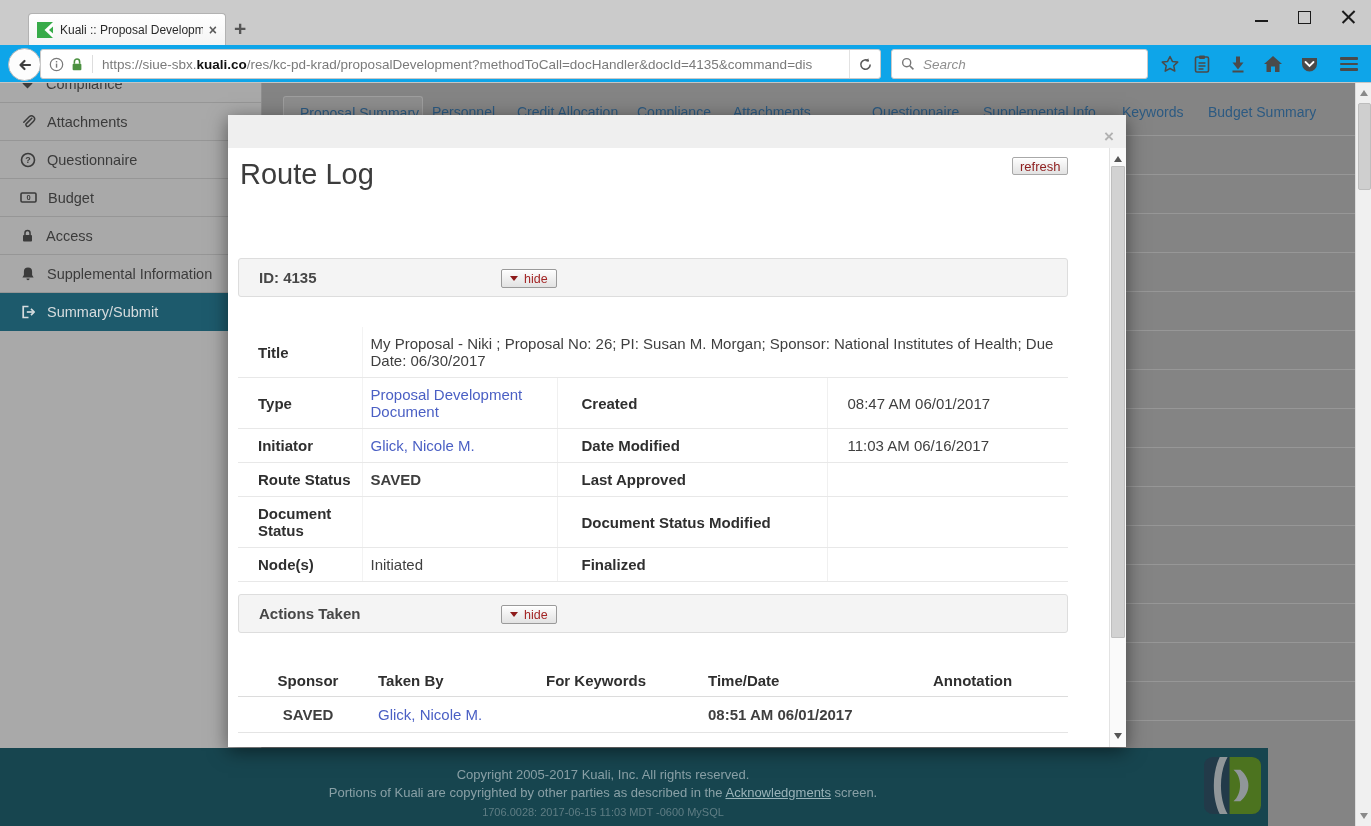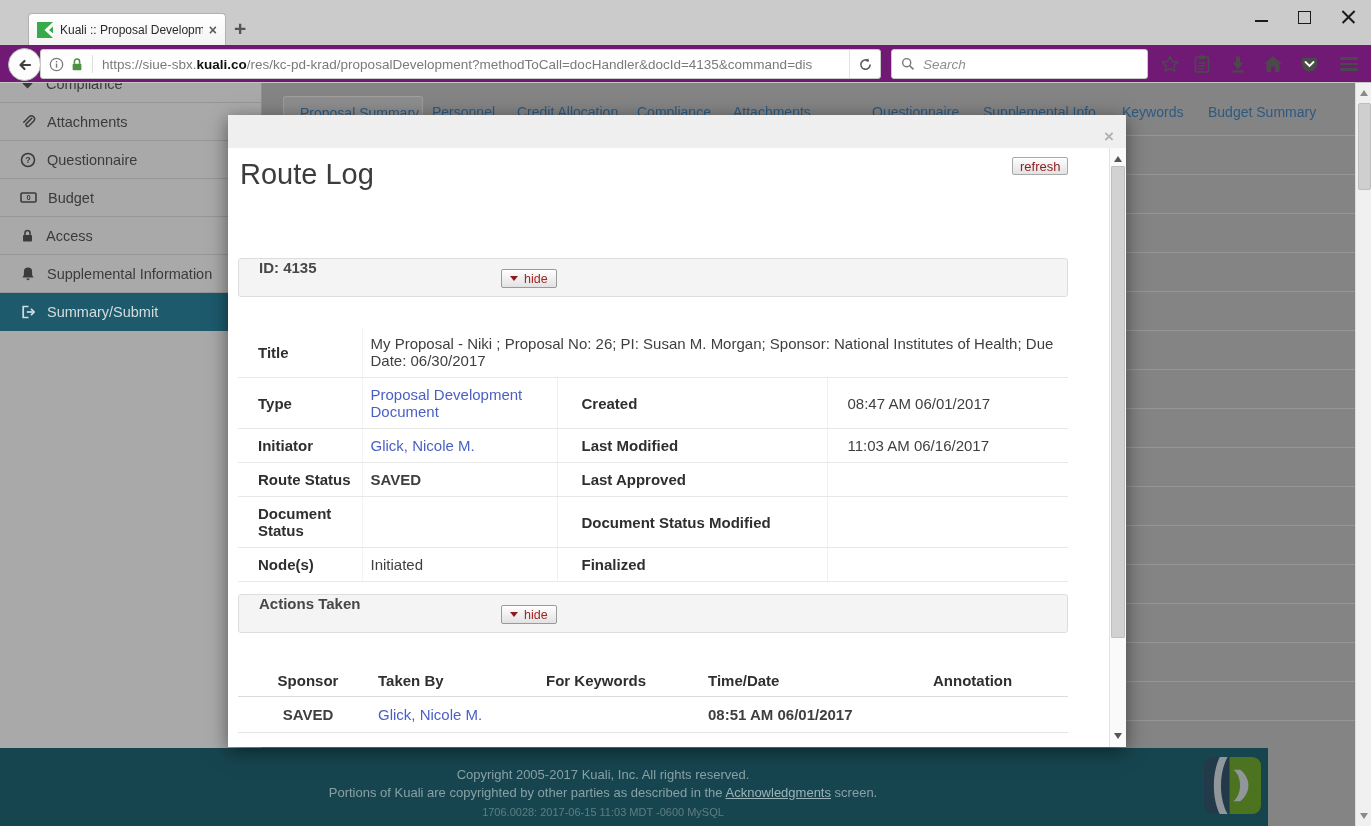--- a/index.html
+++ b/index.html
@@ -15,21 +15,21 @@
   .btab-close{color:#5c5c5c;font-size:14px;font-weight:bold;margin-left:6px;cursor:default;}
   .newtab{position:absolute;left:234px;top:18px;font-size:21px;color:#555;font-weight:bold;line-height:21px;}
   .winctl{position:absolute;right:16px;top:4px;display:flex;gap:30px;align-items:center;height:26px;}
   .wc-min{width:13px;height:0;border-top:2px solid #1b1b1b;margin-top:8px;}
   .wc-max{width:11px;height:11px;border:1.5px solid #1b1b1b;}
   .wc-close{position:relative;width:14px;height:14px;}
   .wc-close:before,.wc-close:after{content:"";position:absolute;left:-1px;top:6px;width:17px;height:1.7px;background:#1b1b1b;}
   .wc-close:before{transform:rotate(45deg);} .wc-close:after{transform:rotate(-45deg);}
 
   
-  .toolbar{position:absolute;left:0;top:45px;width:1371px;height:38px;background:#701a75;border-bottom:1px solid #c6c6c6;box-sizing:border-box;}
+  .toolbar{position:absolute;left:0;top:45px;width:1371px;height:38px;background:#0ea5e9;border-bottom:1px solid #c6c6c6;box-sizing:border-box;}
   .backbtn{position:absolute;left:8px;top:3px;width:31px;height:31px;border:1px solid #b9b9b9;border-radius:50%;
            background:#fdfdfd;display:flex;align-items:center;justify-content:center;}
   .urlbar{position:absolute;left:40px;top:4px;width:841px;height:30px;background:#fff;border:1px solid #c9c9c9;border-radius:3px;
           box-sizing:border-box;display:flex;align-items:center;overflow:hidden;}
   .url-ico{margin-left:8px;display:flex;align-items:center;}
   .url-sep{width:1px;height:18px;background:#ddd;margin:0 9px 0 8px;}
   .urltext{font-size:13.5px;color:#7a7a7a;white-space:nowrap;overflow:hidden;flex:1;}
   .urltext .dom{color:#111;font-weight:bold;}
   .reload{border-left:1px solid #e2e2e2;width:30px;height:100%;display:flex;align-items:center;justify-content:center;}
   .searchbar{position:absolute;left:891px;top:4px;width:257px;height:30px;background:#fff;border:1px solid #c9c9c9;border-radius:3px;
@@ -84,21 +84,21 @@
   .ms-up{top:8px;border-left:4px solid transparent;border-right:4px solid transparent;border-bottom:6px solid #555;}
   .ms-down{bottom:8px;border-left:4px solid transparent;border-right:4px solid transparent;border-top:6px solid #555;}
   .ms-thumb{position:absolute;left:1px;top:18px;width:12px;height:470px;background:#d2d2d2;border:1px solid #bfbfbf;border-radius:1px;}
 
   .route-title{position:absolute;left:12px;top:43px;font-size:29px;font-weight:400;color:#3c3c3c;margin:0;}
   .refresh-btn{position:absolute;left:784px;top:42px;height:18px;padding:0 7px;font-size:13px;color:#8f2020;
                background:linear-gradient(#fefefe,#e2e2e2);border:1px solid #a8a8a8;border-radius:2px;
                display:inline-flex;align-items:center;box-shadow:inset 0 1px 0 #fff;}
 
   .section-bar{position:absolute;left:10px;width:830px;height:39px;background:#f4f4f4;border:1px solid #ddd;border-radius:3px;
-               box-sizing:border-box;display:flex;align-items:flex-start;padding-left:20px;font-size:15px;font-weight:bold;color:#474747;}
+               box-sizing:border-box;display:flex;align-items:center;padding-left:20px;font-size:15px;font-weight:bold;color:#474747;}
   .hide-btn{position:absolute;left:262px;top:10px;height:19px;padding:0 8px;display:inline-flex;align-items:center;gap:6px;
             background:linear-gradient(#fefefe,#e2e2e2);border:1px solid #9a9a9a;border-radius:2px;
             font-size:12.5px;color:#a32525;box-shadow:inset 0 1px 0 #fff;}
   .tri-down{width:0;height:0;border-left:4px solid transparent;border-right:4px solid transparent;border-top:5px solid #8e1b1b;}
 
   table.route{position:absolute;left:10px;top:212px;width:830px;border-collapse:collapse;table-layout:fixed;font-size:15px;}
   table.route td{border-bottom:1px solid #e8e8e8;padding:8px;vertical-align:middle;color:#3f3f3f;}
   table.route td.lab{font-weight:bold;color:#2f2f2f;padding-left:20px;}
   table.route td.lab2{font-weight:bold;color:#2f2f2f;border-left:1px solid #f0f0f0;padding-left:24px;}
   table.route td.val2{border-left:1px solid #f0f0f0;padding-left:20px;}
@@ -334,21 +334,21 @@
         </tr>
         <tr>
           <td class="lab">Type</td>
           <td class="val"><a href="#" class="lnk">Proposal Development Document</a></td>
           <td class="lab2">Created</td>
           <td class="val2">08:47 AM 06/01/2017</td>
         </tr>
         <tr>
           <td class="lab">Initiator</td>
           <td class="val"><a href="#" class="lnk">Glick, Nicole M.</a></td>
-          <td class="lab2">Last Modified</td>
+          <td class="lab2">Date Modified</td>
           <td class="val2">11:03 AM 06/16/2017</td>
         </tr>
         <tr>
           <td class="lab">Route Status</td>
           <td class="val bold">SAVED</td>
           <td class="lab2">Last Approved</td>
           <td class="val2"></td>
         </tr>
         <tr>
           <td class="lab">Document Status</td>

